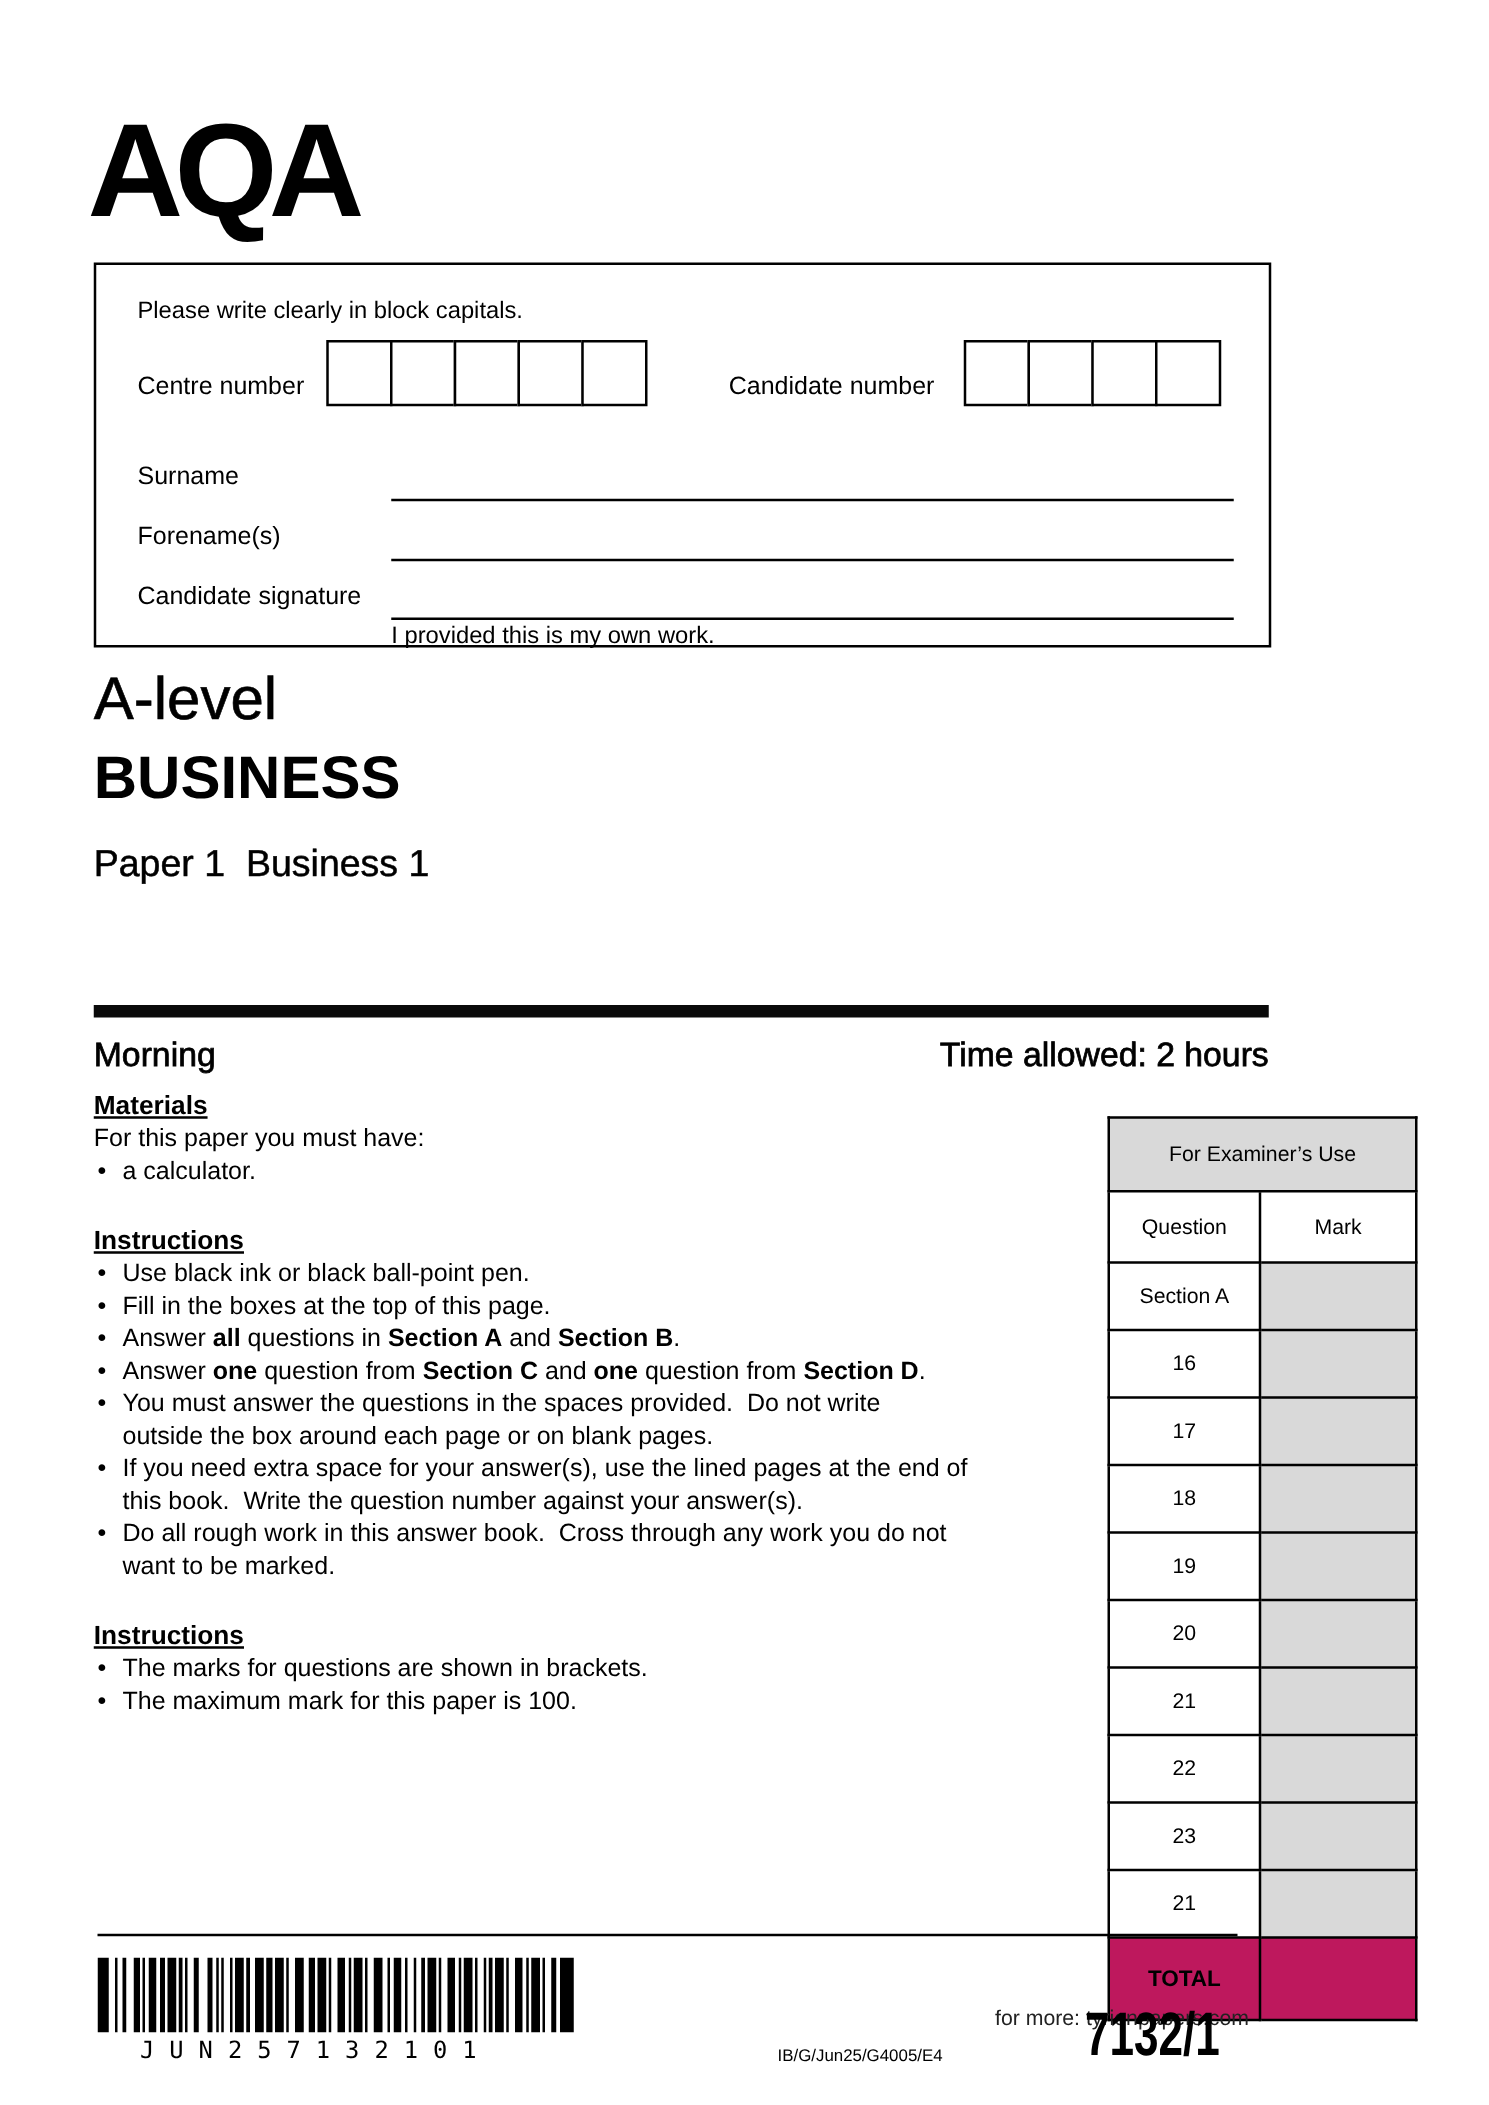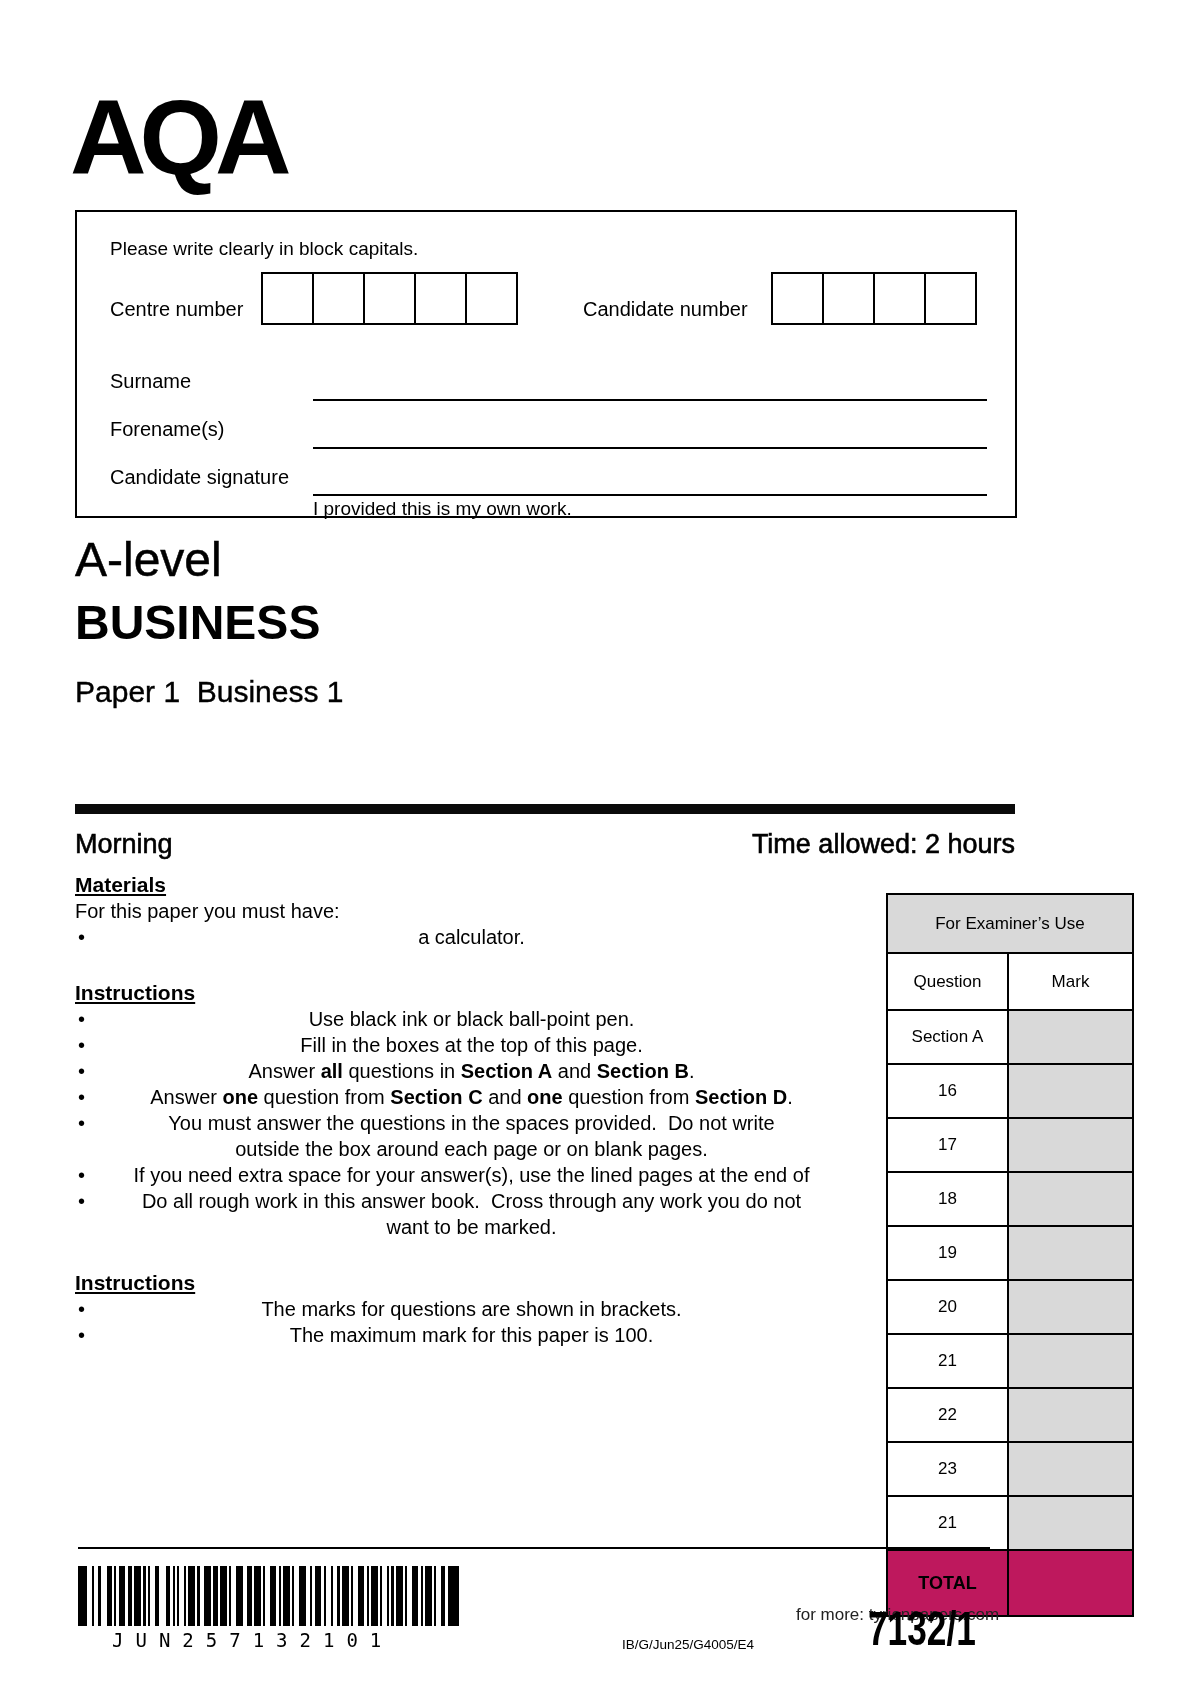--- a/index.html
+++ b/index.html
@@ -29,21 +29,21 @@
   .rule{left:75px;top:804px;width:940px;height:10px;background:#0a0a0a;}
 
   .session{left:75px;top:829px;width:940px;display:flex;justify-content:space-between;
            font-size:27px;-webkit-text-stroke:0.6px #000;}
 
   
   .leftcol{left:75px;top:872px;width:770px;font-size:20px;line-height:26px;}
   .sec-h{font-weight:bold;font-size:21px;text-decoration:underline;}
   .mt{margin-top:30px;}
   .leftcol ul{list-style:none;margin:0;padding:0;}
-  .leftcol li{position:relative;padding-left:23px;text-align:center;}
+  .leftcol li{position:relative;padding-left:23px;}
   .leftcol li::before{content:"\2022";position:absolute;left:3px;}
 
   
   .exam-table{left:886px;top:893px;border-collapse:collapse;table-layout:fixed;}
   .exam-table td{border:2px solid #000;font-size:17px;text-align:center;padding:12px;background:#fff;}
   .exam-table .title-cell{height:33px;background:#d9d9d9;}
   .exam-table .hq{width:95px;height:31px;}
   .exam-table .hm{width:99px;}
   .exam-table .q{height:28px;}
   .exam-table .m{background:#d9d9d9;}
@@ -114,21 +114,21 @@
     <li><span class="rich"><span>a calculator.</span></span></li>
   </ul>
 
   <div class="sec-h mt">Instructions</div>
   <ul>
     <li><span class="rich"><span>Use black ink or black ball-point pen.</span></span></li>
     <li><span class="rich"><span>Fill in the boxes at the top of this page.</span></span></li>
     <li><span class="rich"><span>Answer </span><span style="font-weight: bold;">all</span><span> questions in </span><span style="font-weight: bold;">Section A</span><span> and </span><span style="font-weight: bold;">Section B</span><span>.</span></span></li>
     <li><span class="rich"><span>Answer </span><span style="font-weight: bold;">one</span><span> question from </span><span style="font-weight: bold;">Section C</span><span> and </span><span style="font-weight: bold;">one</span><span> question from </span><span style="font-weight: bold;">Section D</span><span>.</span></span></li>
     <li><span class="rich"><span>You must answer the questions in the spaces provided.&nbsp; Do not write</span><br><span>outside the box around each page or on blank pages.</span></span></li>
-    <li><span class="rich"><span>If you need extra space for your answer(s), use the lined pages at the end of</span><br></span></li>
+    <li><span class="rich"><span>If you need extra space for your answer(s), use the lined pages at the end of</span><br><span>this book.&nbsp; Write the question number against your answer(s).</span></span></li>
     <li><span class="rich"><span>Do all rough work in this answer book.&nbsp; Cross through any work you do not</span><br><span>want to be marked.</span></span></li>
   </ul>
 
   <div class="sec-h mt">Instructions</div>
   <ul>
     <li><span class="rich"><span>The marks for questions are shown in brackets.</span></span></li>
     <li><span class="rich"><span>The maximum mark for this paper is 100.</span></span></li>
   </ul>
 </div>
 

